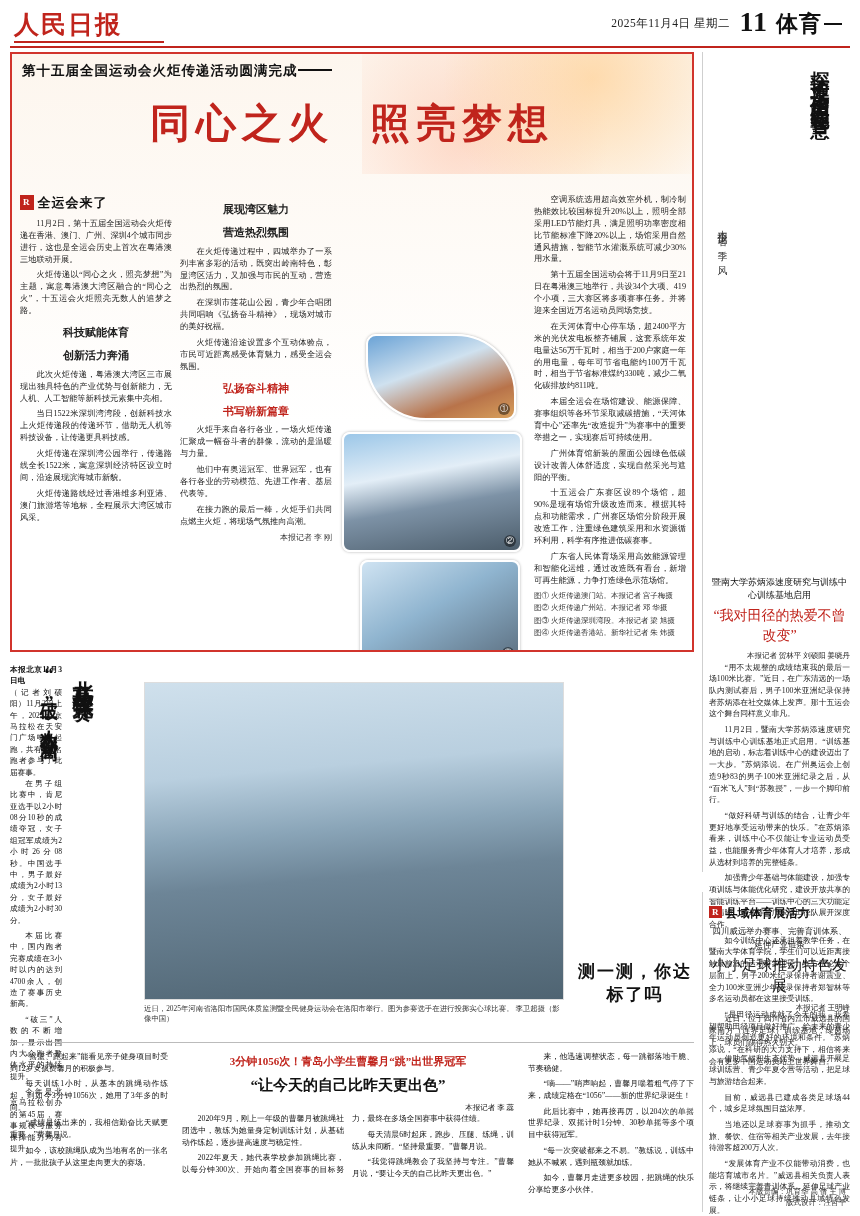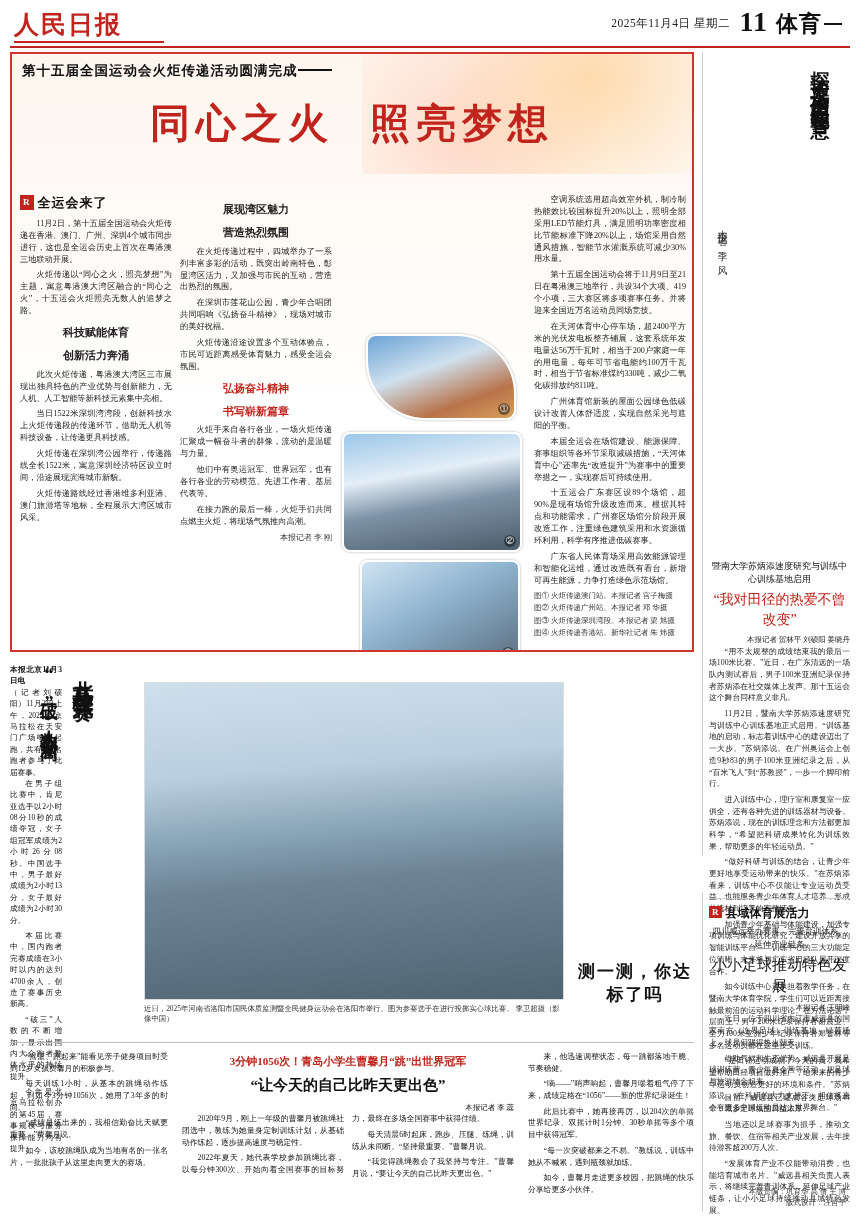--- a/index.html
+++ b/index.html
@@ -201,47 +201,46 @@
           <div class="ph ph3">
               <span class="ph-badge">③</span>
             </div>
 
         </div>
 
         <div class="fcol c3">
           <p class="para">空调系统选用超高效室外机，制冷制热能效比较国标提升20%以上，照明全部采用LED节能灯具，满足照明功率密度相比节能标准下降20%以上，场馆采用自然通风措施，智能节水灌溉系统可减少30%用水量。</p>
           <p class="para">第十五届全国运动会将于11月9日至21日在粤港澳三地举行，共设34个大项、419个小项，三大赛区将多项赛事任务。并将迎来全国近万名运动员同场竞技。</p>
           <p class="para">在天河体育中心停车场，超2400平方米的光伏发电板整齐铺展，这套系统年发电量达56万千瓦时，相当于200户家庭一年的用电量，每年可节省电能约100万千瓦时，相当于节省标准煤约330吨，减少二氧化碳排放约811吨。</p>
+          <p class="para">本届全运会在场馆建设、能源保障、赛事组织等各环节采取减碳措施，“天河体育中心”还率先“改造提升”为赛事中的重要举措之一，实现赛后可持续使用。</p>
           <p class="para">广州体育馆新装的屋面公园绿色低碳设计改善人体舒适度，实现自然采光与遮阳的平衡。</p>
-          <p class="para">本届全运会在场馆建设、能源保障、赛事组织等各环节采取减碳措施，“天河体育中心”还率先“改造提升”为赛事中的重要举措之一，实现赛后可持续使用。</p>
           <p class="para">十五运会广东赛区设89个场馆，超90%是现有场馆升级改造而来。根据其特点和功能需求，广州赛区场馆分阶段开展改造工作，注重绿色建筑采用和水资源循环利用，科学有序推进低碳赛事。</p>
           <p class="para">广东省人民体育场采用高效能源管理和智能化运维，通过改造既有看台，新增可再生能源，力争打造绿色示范场馆。</p>
           <div class="caption">图① 火炬传递澳门站。本报记者 宫子梅摄</div>
           <div class="caption">图② 火炬传递广州站。本报记者 邓 华摄</div>
           <div class="caption">图③ 火炬传递深圳湾段。本报记者 梁 旭摄</div>
           <div class="caption">图④ 火炬传递香港站。新华社记者 朱 炜摄</div>
         </div>
       </div>
     </div>
 
     <div class="right-col">
       <div class="vtitle">探访十五运场馆里的绿色智慧</div>
       <div style="position:absolute; left:12px; top:170px;">
         <div class="v-sub">本报记者 季 风</div>
       </div>
     </div>
 
-    <div class="rc-block" style="top:504px; height:300px;">
+    <div class="rc-block" style="top:520px; height:300px;">
       <div class="rc-title" style="font-size:9px;font-weight:normal;">暨南大学苏炳添速度研究与训练中心训练基地启用</div>
       <div class="rc-title red" style="font-size:14px;">“我对田径的热爱不曾改变”</div>
       <div class="rc-text" style="text-align:right;font-size:7.5px;">本报记者 贺林平 刘硕阳 姜晓丹</div>
       <div class="rc-text">
         <p class="para">“用不太规整的成绩结束我的最后一场100米比赛。”近日，在广东清远的一场队内测试赛后，男子100米亚洲纪录保持者苏炳添在社交媒体上发声。那十五运会这个舞台同样意义非凡。</p>
         <p class="para">11月2日，暨南大学苏炳添速度研究与训练中心训练基地正式启用。“训练基地的启动，标志着训练中心的建设迈出了一大步。”苏炳添说。在广州奥运会上创造9秒83的男子100米亚洲纪录之后，从“百米飞人”到“苏教授”，一步一个脚印前行。</p>
-        <p class="para">进入训练中心，理疗室和康复室一应俱全，还有各种先进的训练器材与设备。苏炳添说，现在的训练理念和方法都更加科学，“希望把科研成果转化为训练效果，帮助更多的年轻运动员。”</p>
         <p class="para">“做好科研与训练的结合，让青少年更好地享受运动带来的快乐。”在苏炳添看来，训练中心不仅能让专业运动员受益，也能服务青少年体育人才培养，形成从选材到培养的完整链条。</p>
         <p class="para">加强青少年基础与体能建设，加强专项训练与体能优化研究，建设开放共享的智能训练平台——训练中心的三大功能定位清晰，未来将与广东省田径队展开深度合作。</p>
         <p class="para">如今训练中心还承担着教学任务，在暨南大学体育学院，学生们可以近距离接触最前沿的运动科学理论。在方法论这个层面上，男子200米纪录保持者谢震业、全力100米亚洲少年纪录保持者郑智林等多名运动员都在这里接受训练。</p>
         <p class="para">“是田径运动成就了今天的我，我希望帮助田径项目做好推广，给未来的青少年运动员创造更好的环境和条件。”苏炳添说，“在科研的大力支持下，相信将来会有更多中国运动员站上世界舞台。”</p>
       </div>
     </div>
 
     <div class="rc-block" style="top:840px; height:320px;">
       <hr class="hr-thin">
       <div class="rc-flagline">

